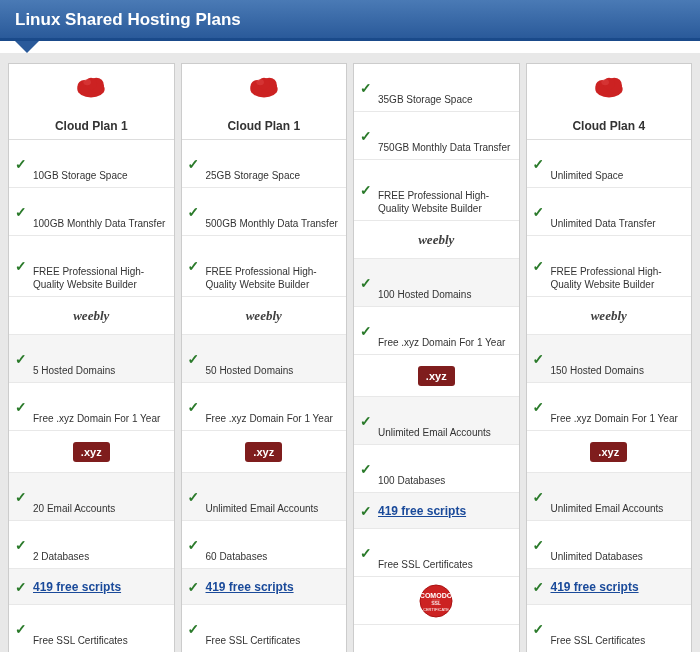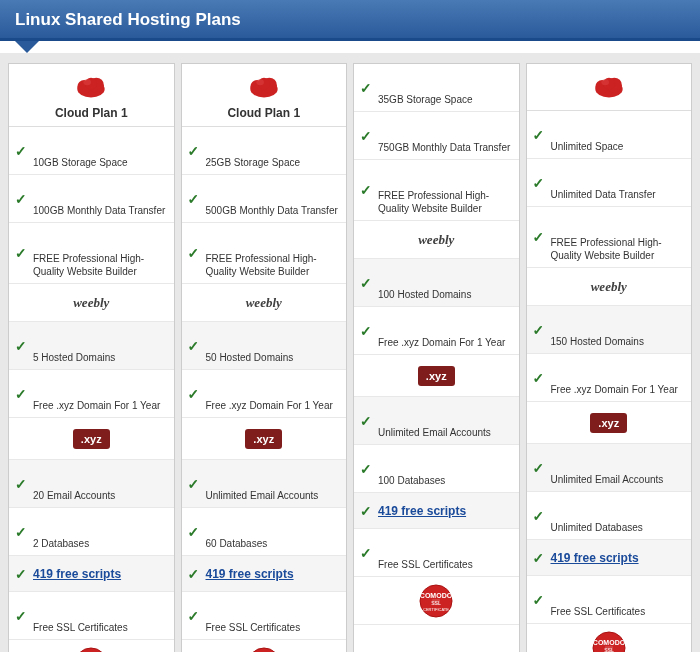--- a/index.html
+++ b/index.html
@@ -54,21 +54,21 @@
       position: relative;
     }
     .cloud-svg {
       width: 38px;
       height: 28px;
     }
     .plan-name {
       font-size: 12px;
       font-weight: bold;
       color: #333;
-      margin-top: 2px;
+      margin-top: 15px;
     }
     .feature-row {
       display: flex;
       align-items: center;
       padding: 5px 6px;
       border-bottom: 1px solid #e8e8e8;
       min-height: 36px;
     }
     .feature-row.weebly-row {
       justify-content: center;
@@ -376,20 +376,21 @@
 
     <div class="plan-header">
       <div class="cloud-icon"><svg class="cloud-svg" viewBox="0 0 50 36" xmlns="http://www.w3.org/2000/svg">
     <ellipse cx="25" cy="22" rx="18" ry="11" fill="#cc2222"></ellipse>
     <ellipse cx="16" cy="19" rx="9" ry="9" fill="#cc2222"></ellipse>
     <ellipse cx="32" cy="17" rx="10" ry="10" fill="#cc2222"></ellipse>
     <ellipse cx="25" cy="15" rx="8" ry="8" fill="#cc2222"></ellipse>
 
     <ellipse cx="20" cy="13" rx="5" ry="4" fill="#dd4444" opacity="0.5"></ellipse>
   </svg></div>
+      <div class="plan-name">Cloud Plan 4</div>
     </div>
 
     <div class="feature-row">
       <span class="check-mark">✓</span>
       <span class="feature-text">Unlimited Space</span>
     </div>
 
     <div class="feature-row">
       <span class="check-mark">✓</span>
       <span class="feature-text">Unlimited Data Transfer</span>

